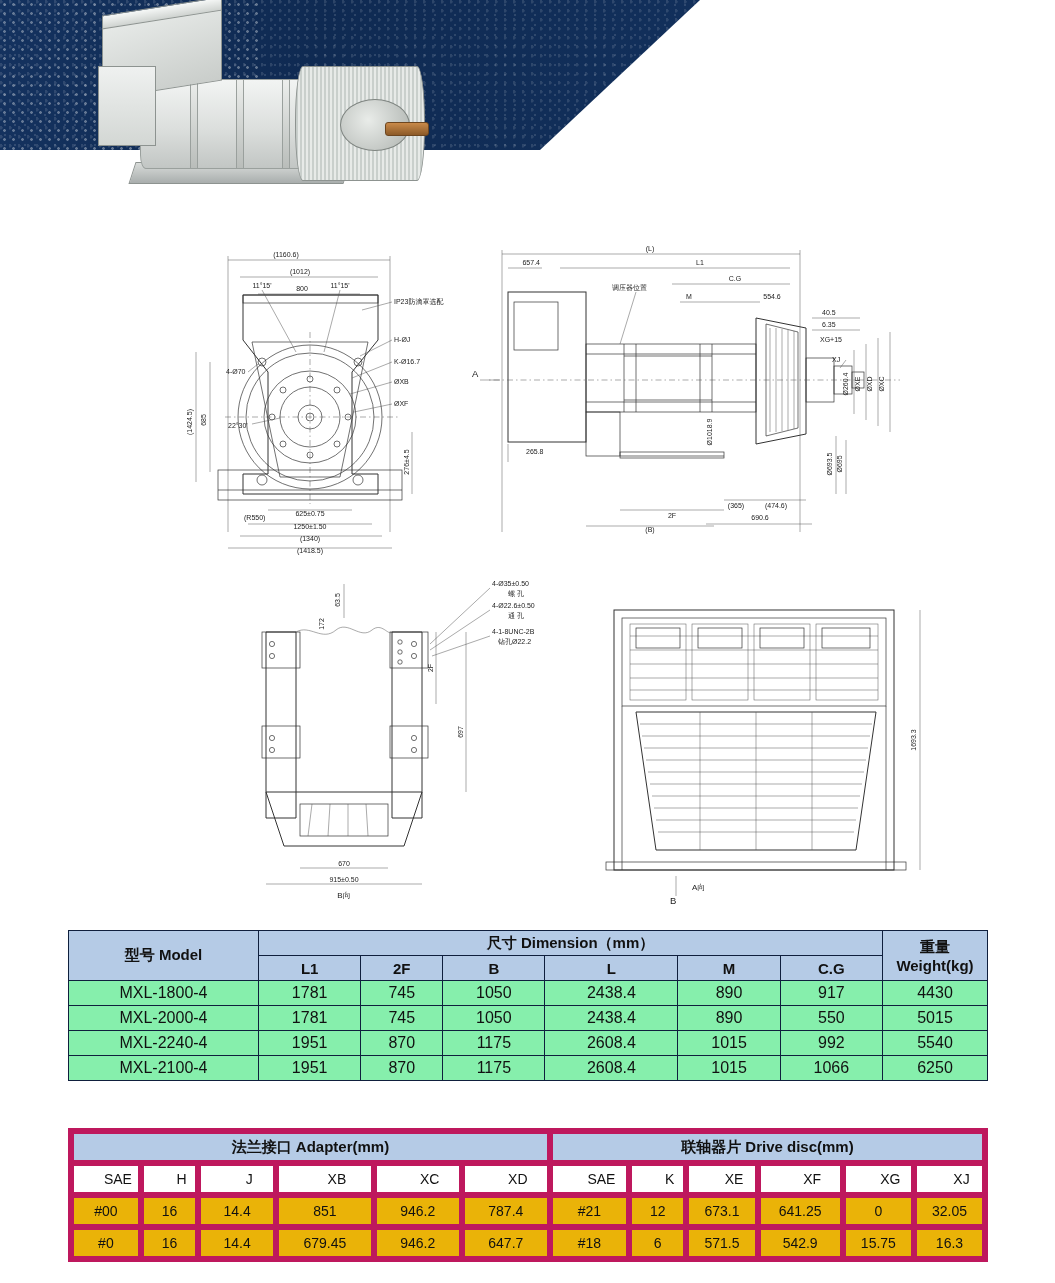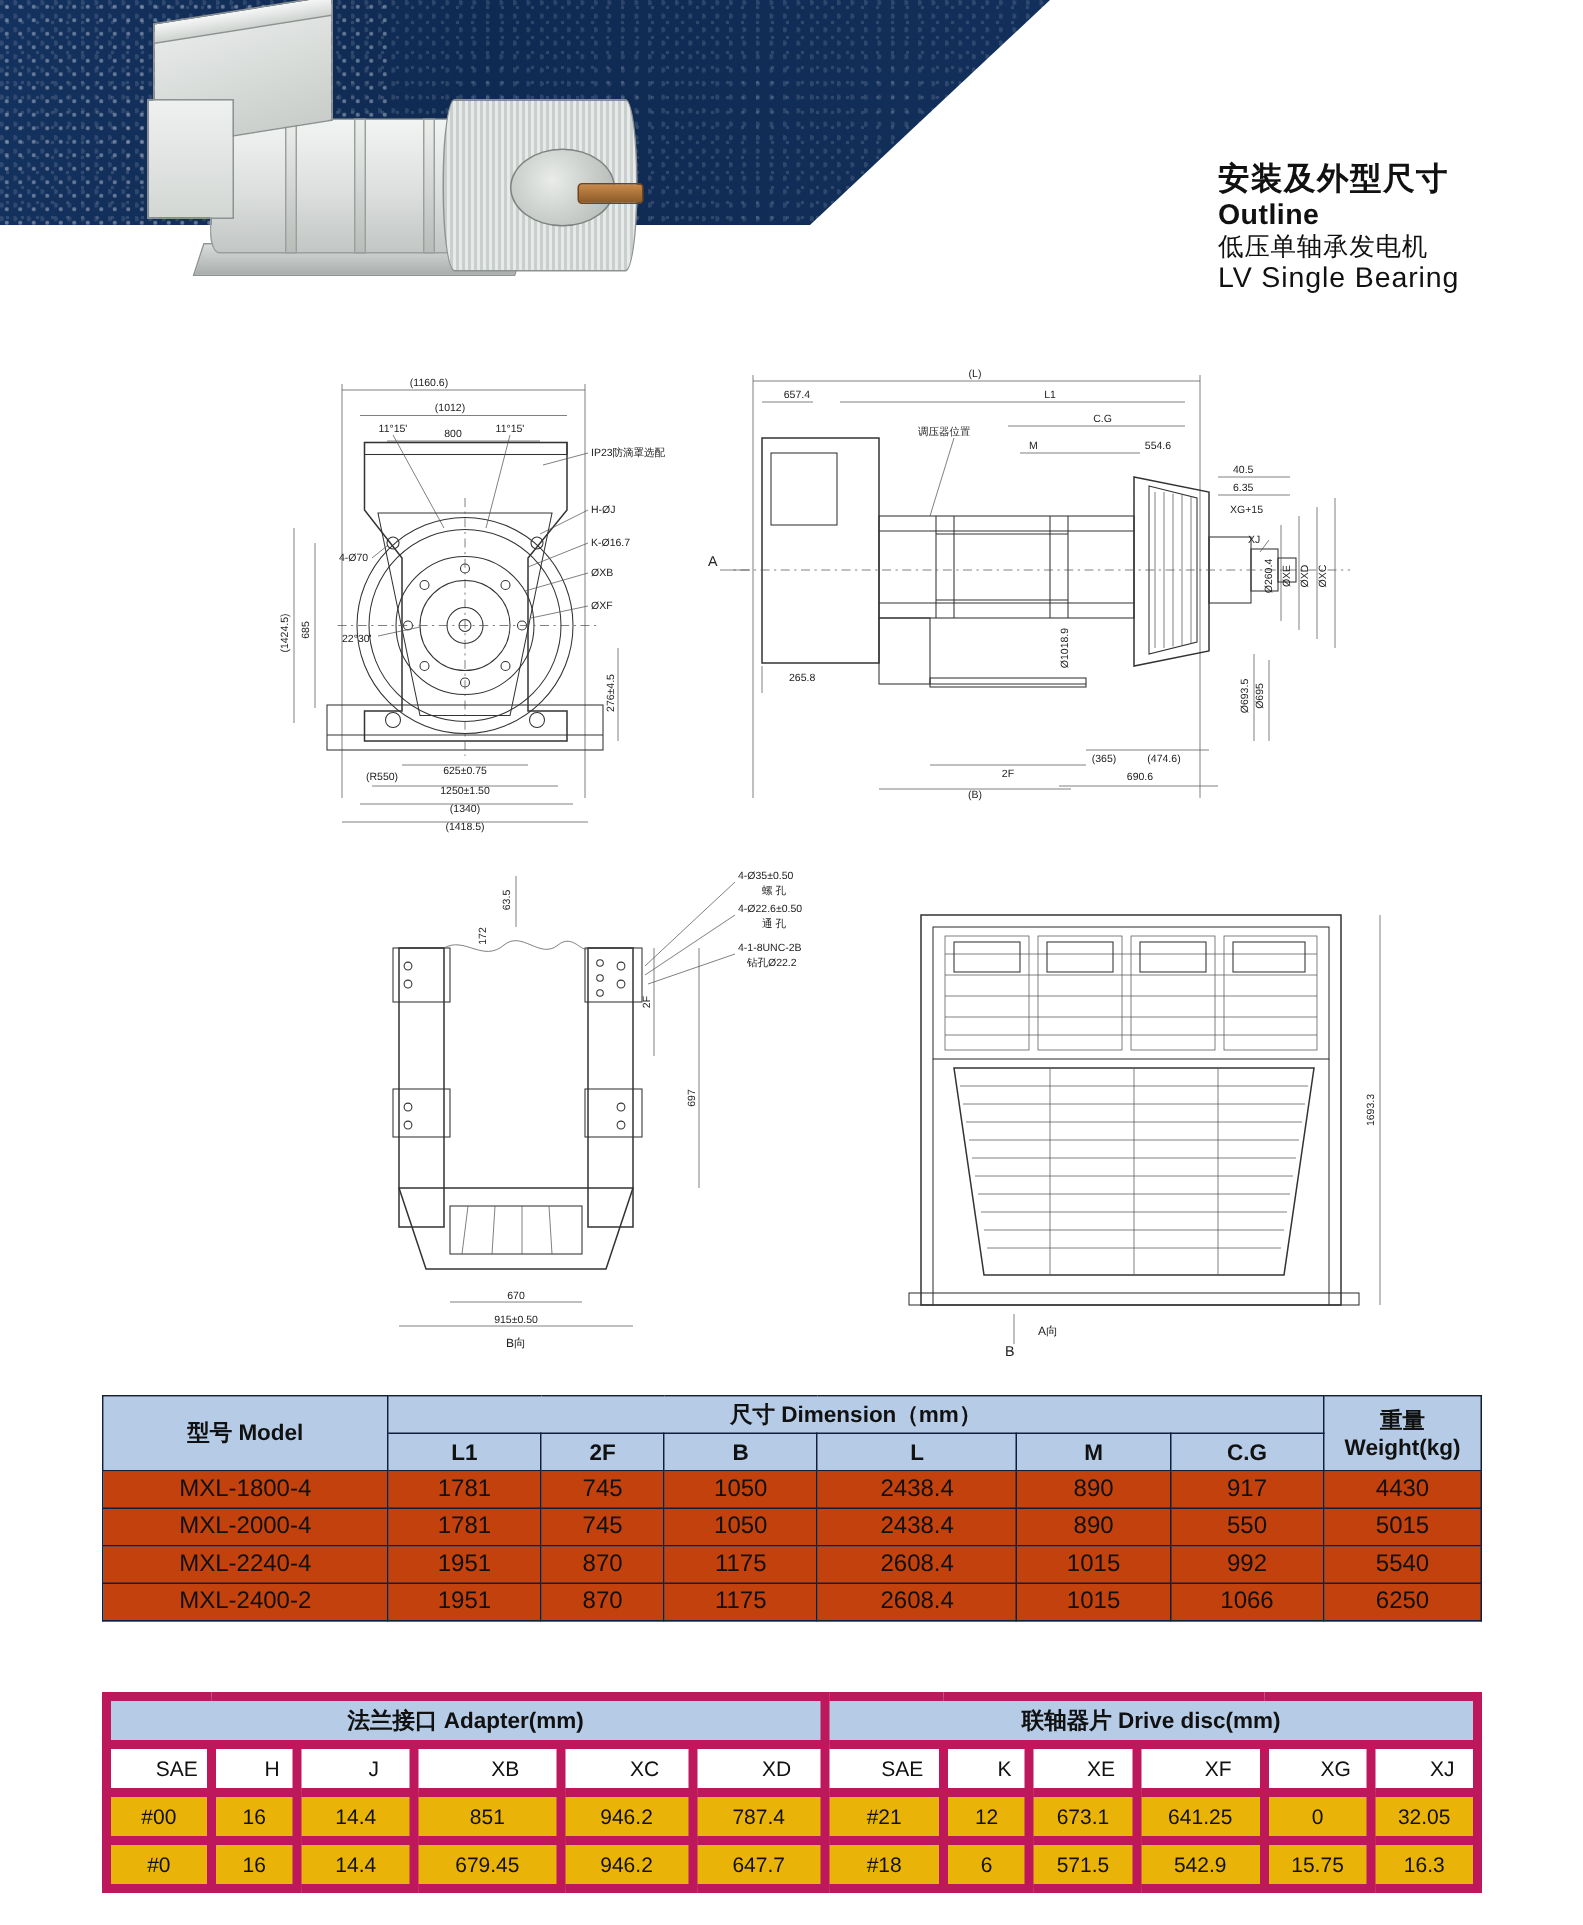--- a/index.html
+++ b/index.html
@@ -121,21 +121,21 @@
     color:#111;
   }
   table.spec th, table.spec td {
     border:1px solid #0f1f3d;
     text-align:center;
     padding:2px 4px;
     height:25px;
     font-weight:normal;
   }
   table.spec thead th { background:#b5cbe6; font-weight:bold; }
-  table.spec tbody td { background:#c2410c; font-size:16px; }
+  table.spec tbody td { background:#86efac; font-size:16px; }
   table.spec .modelcell { font-size:16px; }
 
   .tbl-wrap2 { position:absolute; left:68px; top:1128px; width:920px; }
   table.adap {
     border-collapse:collapse; width:920px; font-size:14px; color:#111;
   }
   table.adap th, table.adap td {
     border:6px solid #be185d; text-align:center; padding:2px 4px; height:32px; font-weight:normal;
   }
   table.adap thead tr.g th { background:#b5cbe6; font-weight:bold; font-size:15px; }
@@ -158,26 +158,20 @@
     <div class="gen-rib" style="left:196px"></div>
     <div class="gen-rib" style="left:242px"></div>
     <div class="gen-drum"></div>
     <div class="gen-endcap"></div>
     <div class="gen-shaft"></div>
     <div class="gen-tbox"></div>
     <div class="gen-tbox-lid"></div>
     <div class="gen-frontbox"></div>
   </div>
 
-  <div class="hdr-title">
-    <div class="cn1">安装及外型尺寸</div>
-    <div class="en1">Outline</div>
-    <div class="cn2">低压单轴承发电机</div>
-    <div class="en2">LV Single Bearing</div>
-  </div>
 </div>
 
 <div class="draw-area">
 <svg width="1055" height="680" viewBox="0 0 1055 680">
 
   <g>
 
     <line class="thin" x1="228" y1="24" x2="228" y2="300"></line>
     <line class="thin" x1="390" y1="24" x2="390" y2="300"></line>
     <line class="thin" x1="228" y1="28" x2="390" y2="28"></line>
@@ -519,21 +513,21 @@
         <td class="modelcell">MXL-2240-4</td>
         <td>1951</td>
         <td>870</td>
         <td>1175</td>
         <td>2608.4</td>
         <td>1015</td>
         <td>992</td>
         <td>5540</td>
       </tr>
       <tr>
-        <td class="modelcell">MXL-2400-2</td>
+        <td class="modelcell">MXL-2100-4</td>
         <td>1951</td>
         <td>870</td>
         <td>1175</td>
         <td>2608.4</td>
         <td>1015</td>
         <td>1066</td>
         <td>6250</td>
       </tr>
     </tbody>
   </table>

